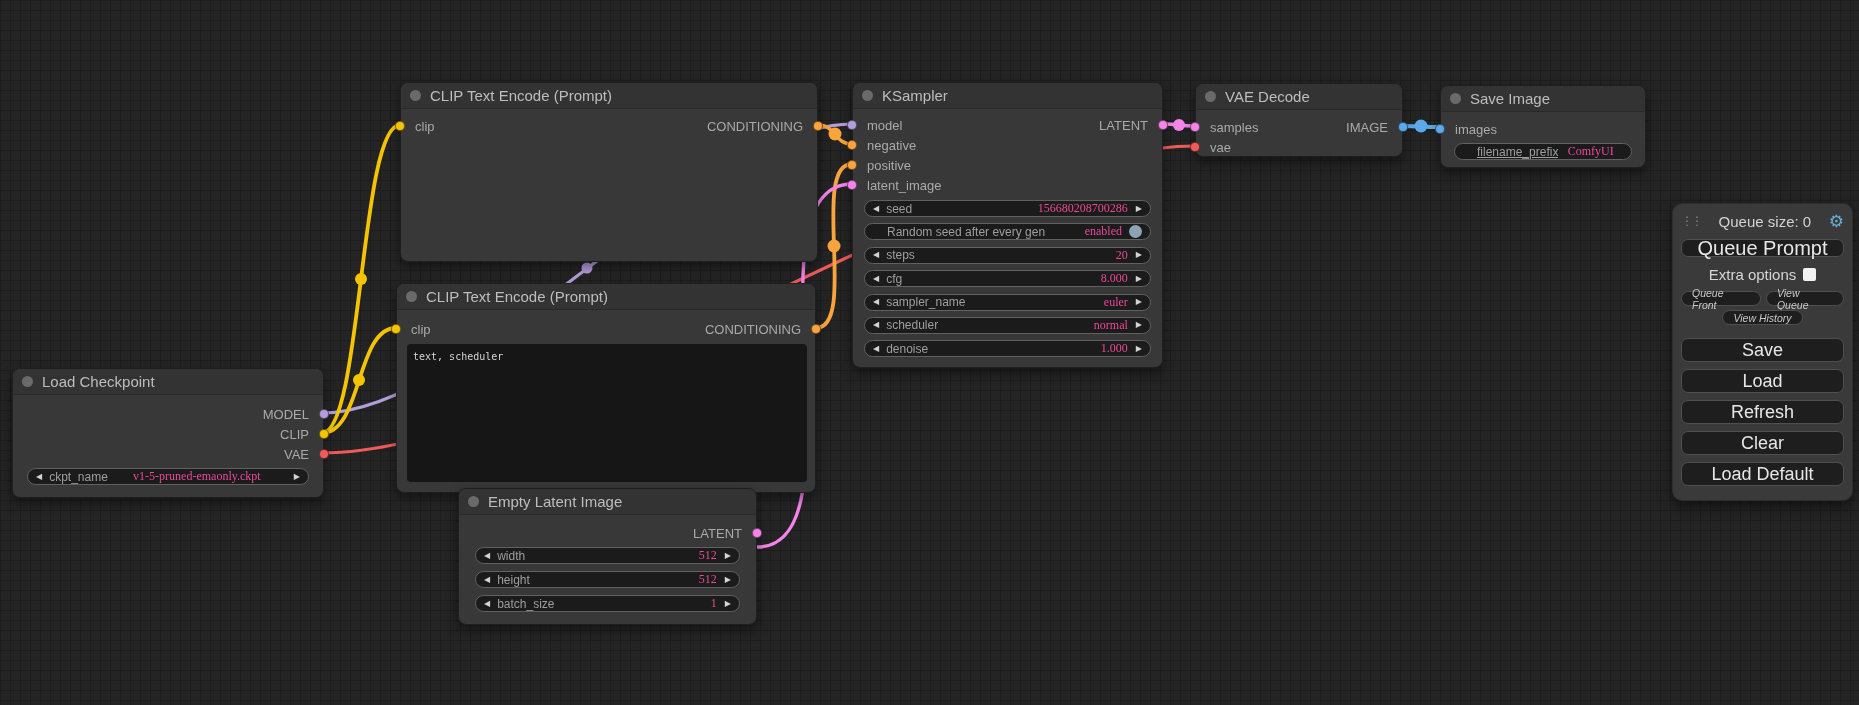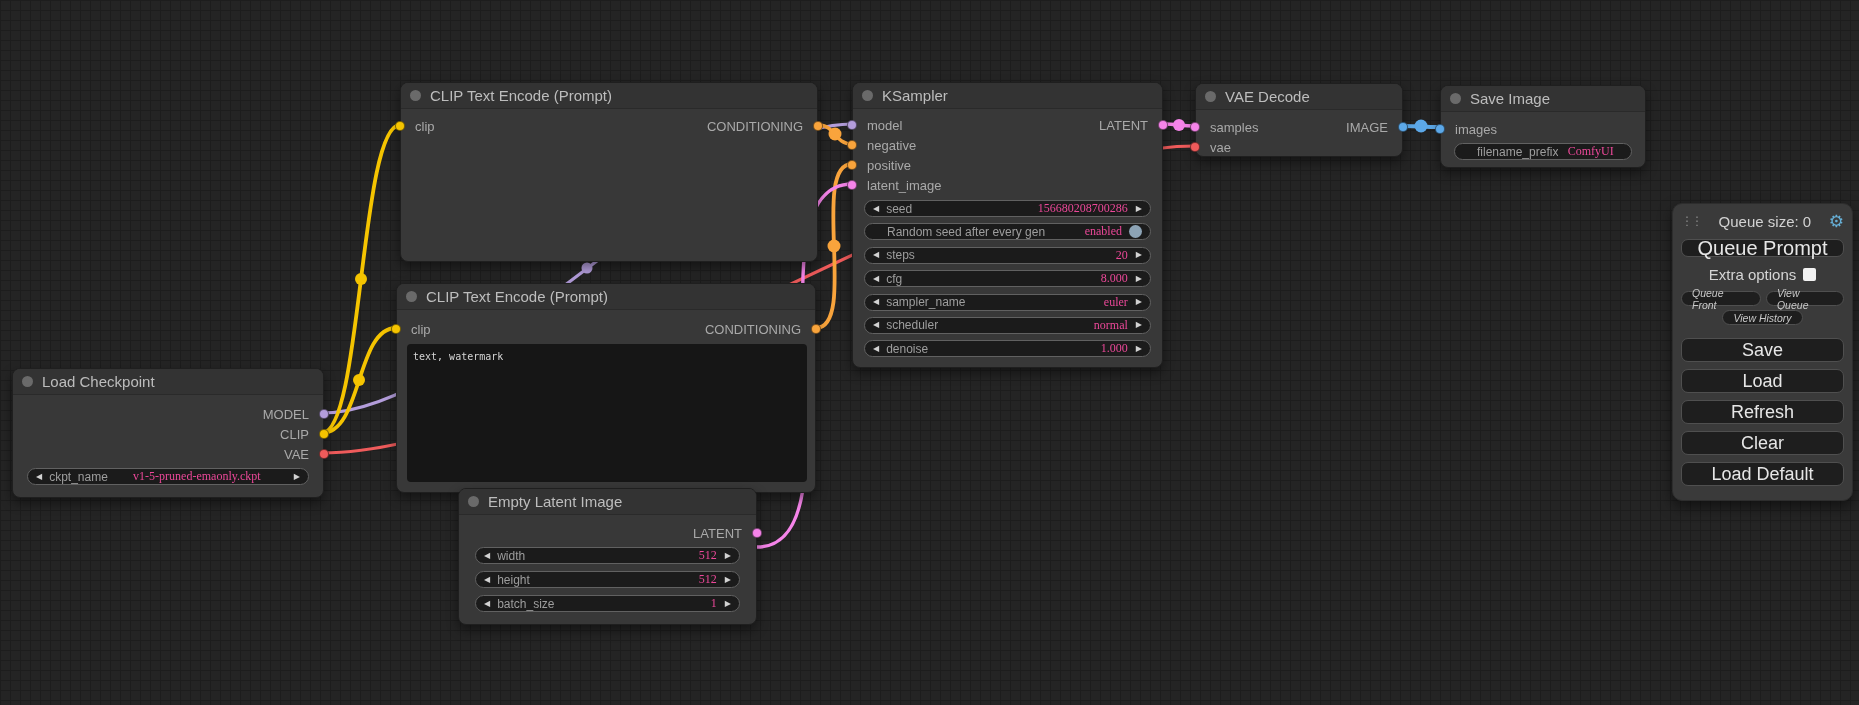--- a/index.html
+++ b/index.html
@@ -157,21 +157,21 @@
       <span class="t-text">CLIP Text Encode (Prompt)</span>
     </div>
     <div class="slots" style="padding-top:9px;">
       <div class="row">
         <span class="dot in" style="background: rgb(245, 196, 0);"></span>
         <span class="s-label">clip</span>
         <span class="s-label out">CONDITIONING</span>
         <span class="dot out" style="background: rgb(249, 164, 60);"></span>
       </div>
     </div>
-    <div class="textbox" style="margin:5px 10px 0 10px; width:400px; height:138px;">text, watermark</div>
+    <div class="textbox" style="margin:5px 10px 0 10px; width:400px; height:138px;">text, scheduler</div>
   </div>
 
   <div class="node" style="left:458px; top:488px; width:299px; height:137px;">
     <div class="n-title">
       <span class="t-dot" style="background: rgb(106, 106, 106);"></span>
       <span class="t-text">Empty Latent Image</span>
     </div>
     <div class="slots" style="padding-top:8px;">
       <div class="row">
         <span class="s-label out">LATENT</span>
@@ -295,21 +295,21 @@
       <span class="t-text">Save Image</span>
     </div>
     <div class="slots" style="padding-top:7px;">
       <div class="row">
         <span class="dot in" style="background: rgb(92, 168, 232);"></span>
         <span class="s-label">images</span>
       </div>
     </div>
     <div class="wcol" style="margin-top:4px; padding:0 13px;">
       <div class="pill">
-        <span class="p-lbl" style="margin-left:14px;">filename_prefix</span>
+        <span class="p-lbl" style="margin-left:14px;text-decoration:underline;">filename_prefix</span>
         <span class="p-val center">ComfyUI</span>
       </div>
     </div>
   </div>
 
   <div id="menu">
     <div class="m-head">
       <span class="drag-dots">⋮⋮</span>
       <span class="q-size">Queue size: 0</span>
       <span class="gear" style="color: rgb(102, 175, 214);">⚙</span>

